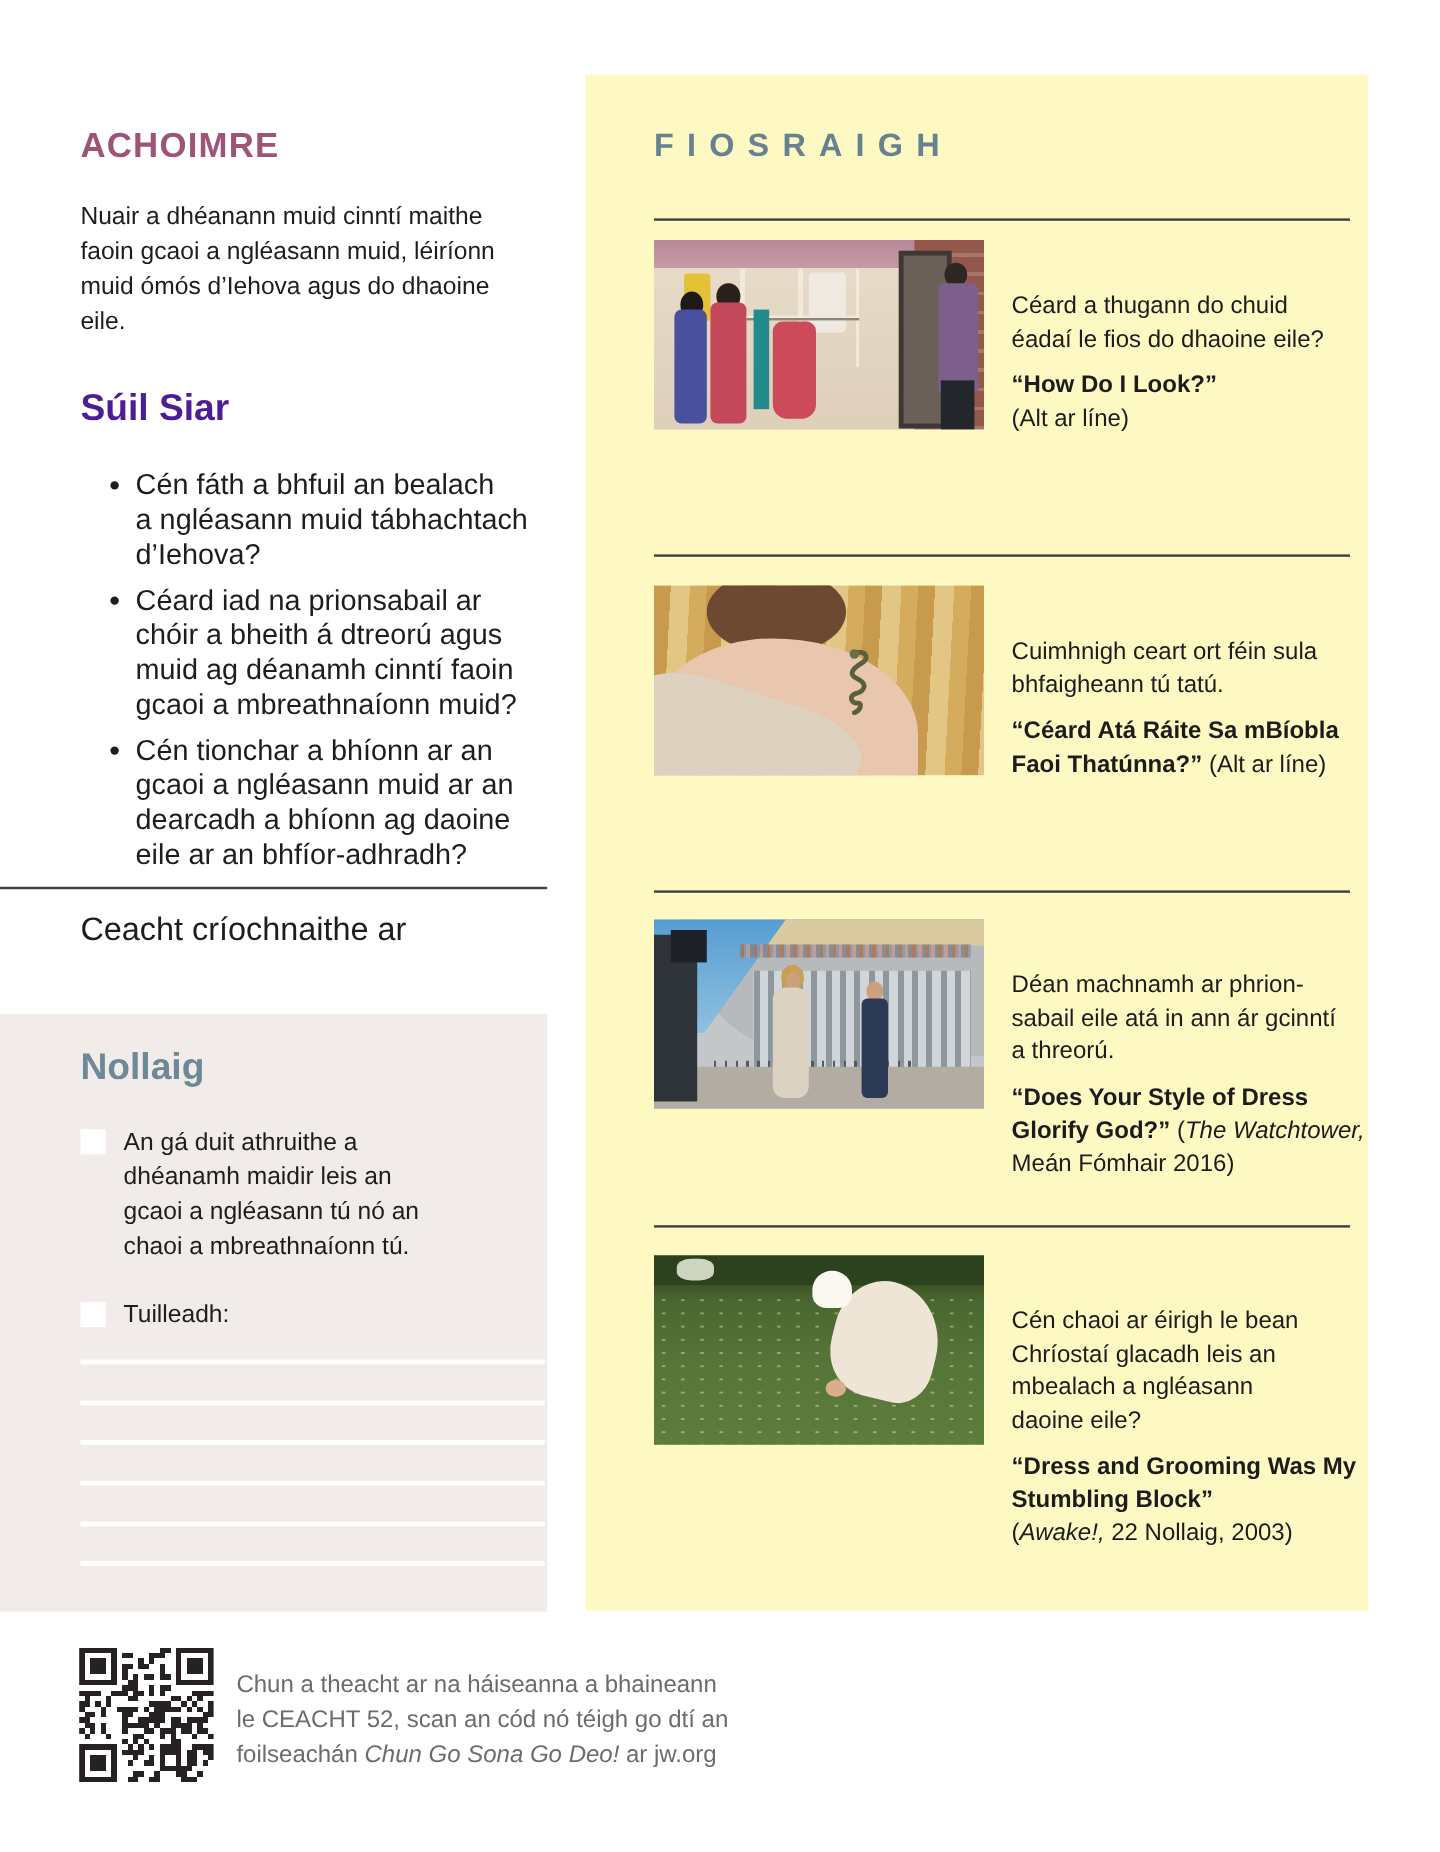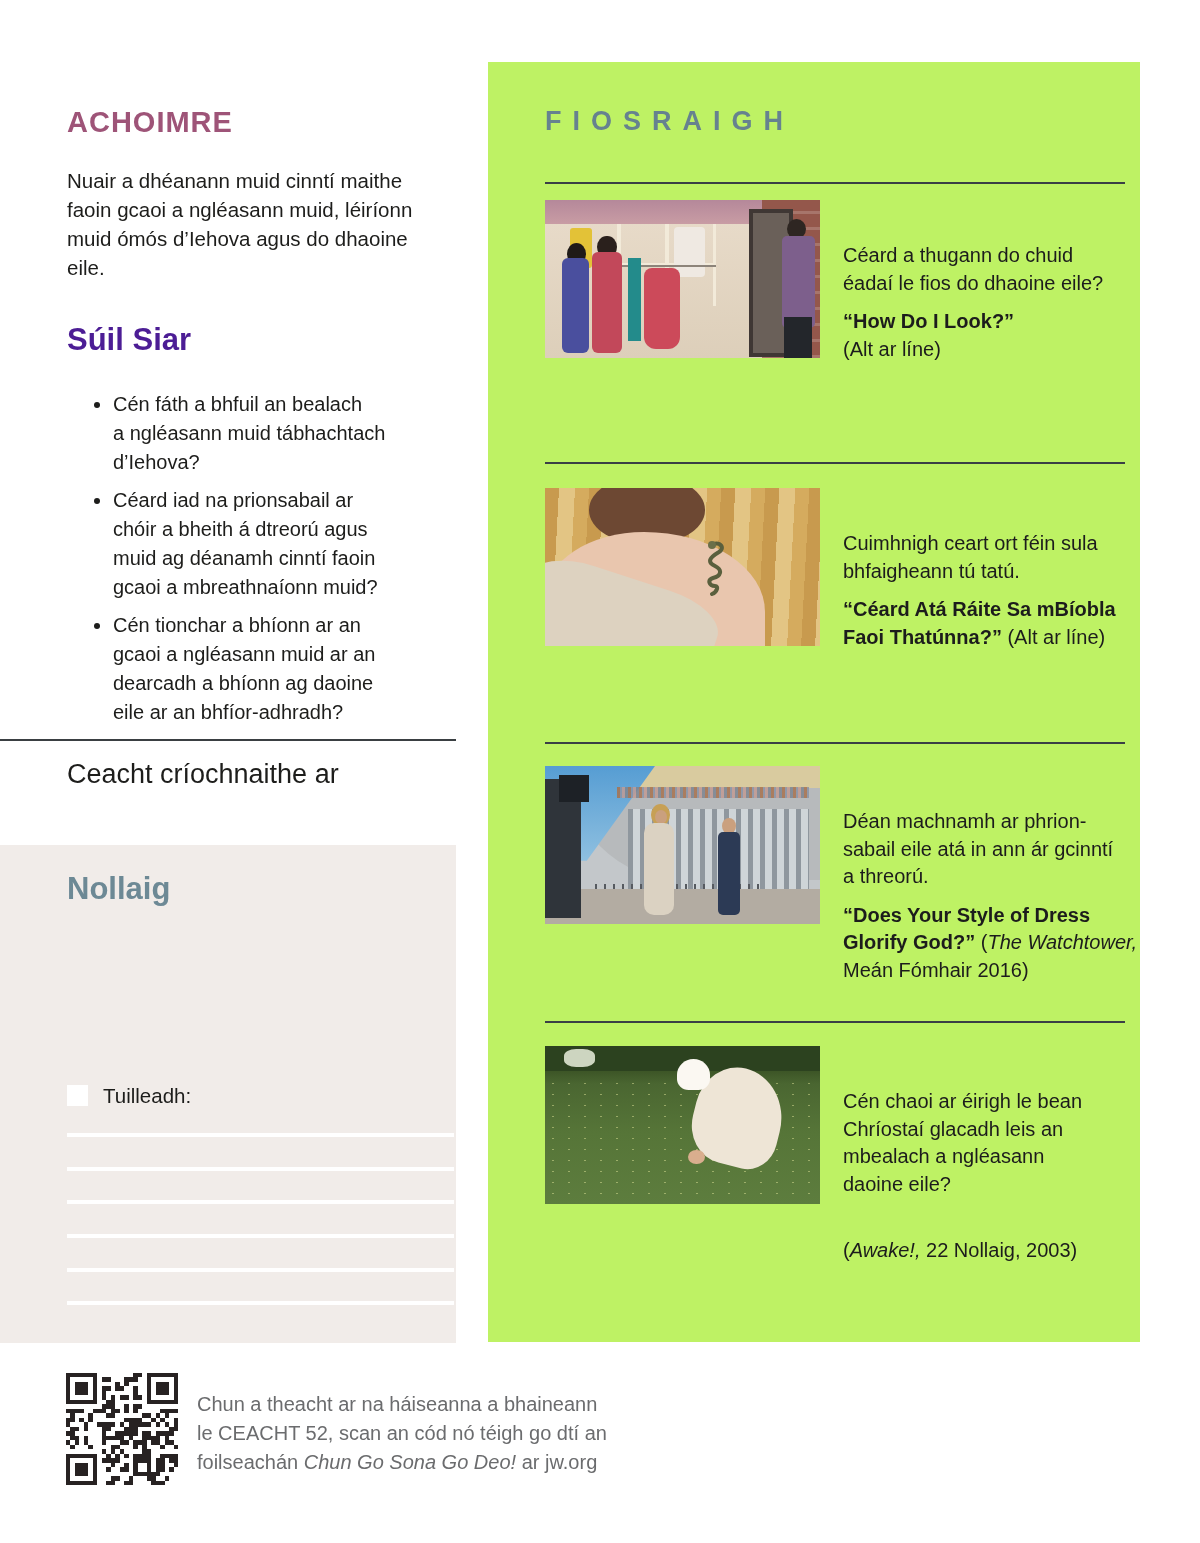--- a/index.html
+++ b/index.html
@@ -4,41 +4,41 @@
 <style>
   html,body{margin:0;padding:0;background:#ffffff;font-family:"Liberation Sans",sans-serif;}
   .page{position:relative;width:1200px;height:1543px;background:#fff;overflow:hidden;color:#1d1d1b;}
 
   
   .summary-heading{position:absolute;left:67px;top:106px;margin:0;font-size:29px;font-weight:700;
     letter-spacing:1px;color:#9e5478;}
   .intro{position:absolute;left:67px;top:166px;margin:0;width:410px;font-size:20.5px;line-height:29px;}
   .review-heading{position:absolute;left:67px;top:322px;margin:0;font-size:31px;font-weight:700;color:#4c1d95;text-align:center;}
   .bullets{position:absolute;left:67px;top:390px;margin:0;padding:0 0 0 46px;width:370px;
-    font-size:20px;line-height:29px;list-style:disc;}
+    font-size:24px;line-height:29px;list-style:disc;}
   .bullets li{margin-bottom:9px;}
   .left-divider{position:absolute;left:0;top:739px;width:456px;height:2px;background:#3a3f42;}
   .completed-label{position:absolute;left:67px;top:760px;margin:0;font-size:27px;line-height:29px;}
 
   .goal-block{position:absolute;left:0;top:845px;width:456px;height:498px;background:#f1ece9;}
   .goal-heading{position:absolute;left:67px;top:26px;margin:0;font-size:31px;font-weight:700;color:#6d8995;}
   .goal-item{position:absolute;left:67px;font-size:20.5px;line-height:29px;}
   .goal-item .box{position:absolute;left:0;top:4px;width:21px;height:21px;background:#ffffff;}
   .goal-item .txt{display:block;margin-left:36px;width:300px;}
   .gi1{top:92px;}
   .gi2{top:236px;}
   .write-line{position:absolute;left:67px;width:387px;height:4px;background:#ffffff;}
 
   .qr-wrap{position:absolute;left:66px;top:1373px;width:112px;height:112px;}
   .qr-wrap svg{width:112px;height:112px;shape-rendering:crispEdges;}
   .footer-note{position:absolute;left:197px;top:1390px;margin:0;width:420px;
     font-size:20px;line-height:29px;color:#6b6c6e;}
 
   
-  .right-panel{position:absolute;left:488px;top:62px;width:652px;height:1280px;background:#bef264;}
+  .right-panel{position:absolute;left:488px;top:62px;width:652px;height:1280px;background:#fef9c3;}
   .explore-heading{position:absolute;left:57px;top:44px;margin:0;font-size:27px;font-weight:700;
     letter-spacing:11px;color:#66828f;}
   .entry-divider{position:absolute;left:57px;width:580px;height:2px;background:#3a4045;}
   .ed1{top:120px;} .ed2{top:400px;} .ed3{top:680px;} .ed4{top:959px;}
   .entry{position:absolute;left:57px;width:640px;}
   .en1{top:138px;} .en2{top:426px;} .en3{top:704px;} .en4{top:984px;}
   .photo{position:absolute;left:0;top:0;width:275px;height:158px;overflow:hidden;}
   .photo *{position:absolute;}
   .entry-text{position:absolute;left:298px;top:2px;width:310px;font-size:20px;line-height:27.5px;color:#1c1c1c;margin-top:40px;}
   .entry-text p{margin:0 0 11px 0;}
@@ -121,20 +121,24 @@
     <li><span>Cén fáth a bhfuil an bealach</span><br><span>a ngléasann muid tábhachtach</span><br><span>d’Iehova?</span></li>
     <li><span>Céard iad na prionsabail ar</span><br><span>chóir a bheith á dtreorú agus</span><br><span>muid ag déanamh cinntí faoin</span><br><span>gcaoi a mbreathnaíonn muid?</span></li>
     <li><span>Cén tionchar a bhíonn ar an</span><br><span>gcaoi a ngléasann muid ar an</span><br><span>dearcadh a bhíonn ag daoine</span><br><span>eile ar an bhfíor-adhradh?</span></li>
   </ul>
 
   <div class="left-divider"></div>
   <p class="completed-label">Ceacht críochnaithe ar</p>
 
   <div class="goal-block">
     <h2 class="goal-heading">Nollaig</h2>
+    <div class="goal-item gi1">
+      <span class="box"></span>
+      <span class="txt"><span>An gá duit athruithe a</span><br><span>dhéanamh maidir leis an</span><br><span>gcaoi a ngléasann tú nó an</span><br><span>chaoi a mbreathnaíonn tú.</span></span>
+    </div>
     <div class="goal-item gi2">
       <span class="box"></span>
       <span class="txt">Tuilleadh:</span>
     </div>
     <div class="write-line" style="top:288px"></div>
     <div class="write-line" style="top:322px"></div>
     <div class="write-line" style="top:355px"></div>
     <div class="write-line" style="top:389px"></div>
     <div class="write-line" style="top:423px"></div>
     <div class="write-line" style="top:456px"></div>
@@ -431,18 +435,18 @@
       <div class="photo ph4" role="img" aria-label="woman wearing a white head covering picking crops in a green field">
         <div class="p4-trees"></div>
         <div class="p4-skygap"></div>
         <div class="p4-speckles"></div>
         <div class="p4-body"></div>
         <div class="p4-cap"></div>
         <div class="p4-hand"></div>
       </div>
       <div class="entry-text">
         <p><span>Cén chaoi ar éirigh le bean</span><br><span>Chríostaí glacadh leis an</span><br><span>mbealach a ngléasann</span><br><span>daoine eile?</span></p>
-        <p class="cite"><br><span>(</span><span class="seg-i">Awake!,</span><span> 22 Nollaig, 2003)</span></p>
+        <p class="cite"><span class="seg-b">“Dress and Grooming Was My Stumbling Block”</span><br><span>(</span><span class="seg-i">Awake!,</span><span> 22 Nollaig, 2003)</span></p>
       </div>
     </div>
   </div>
 
 </div>
 
 </body></html>

